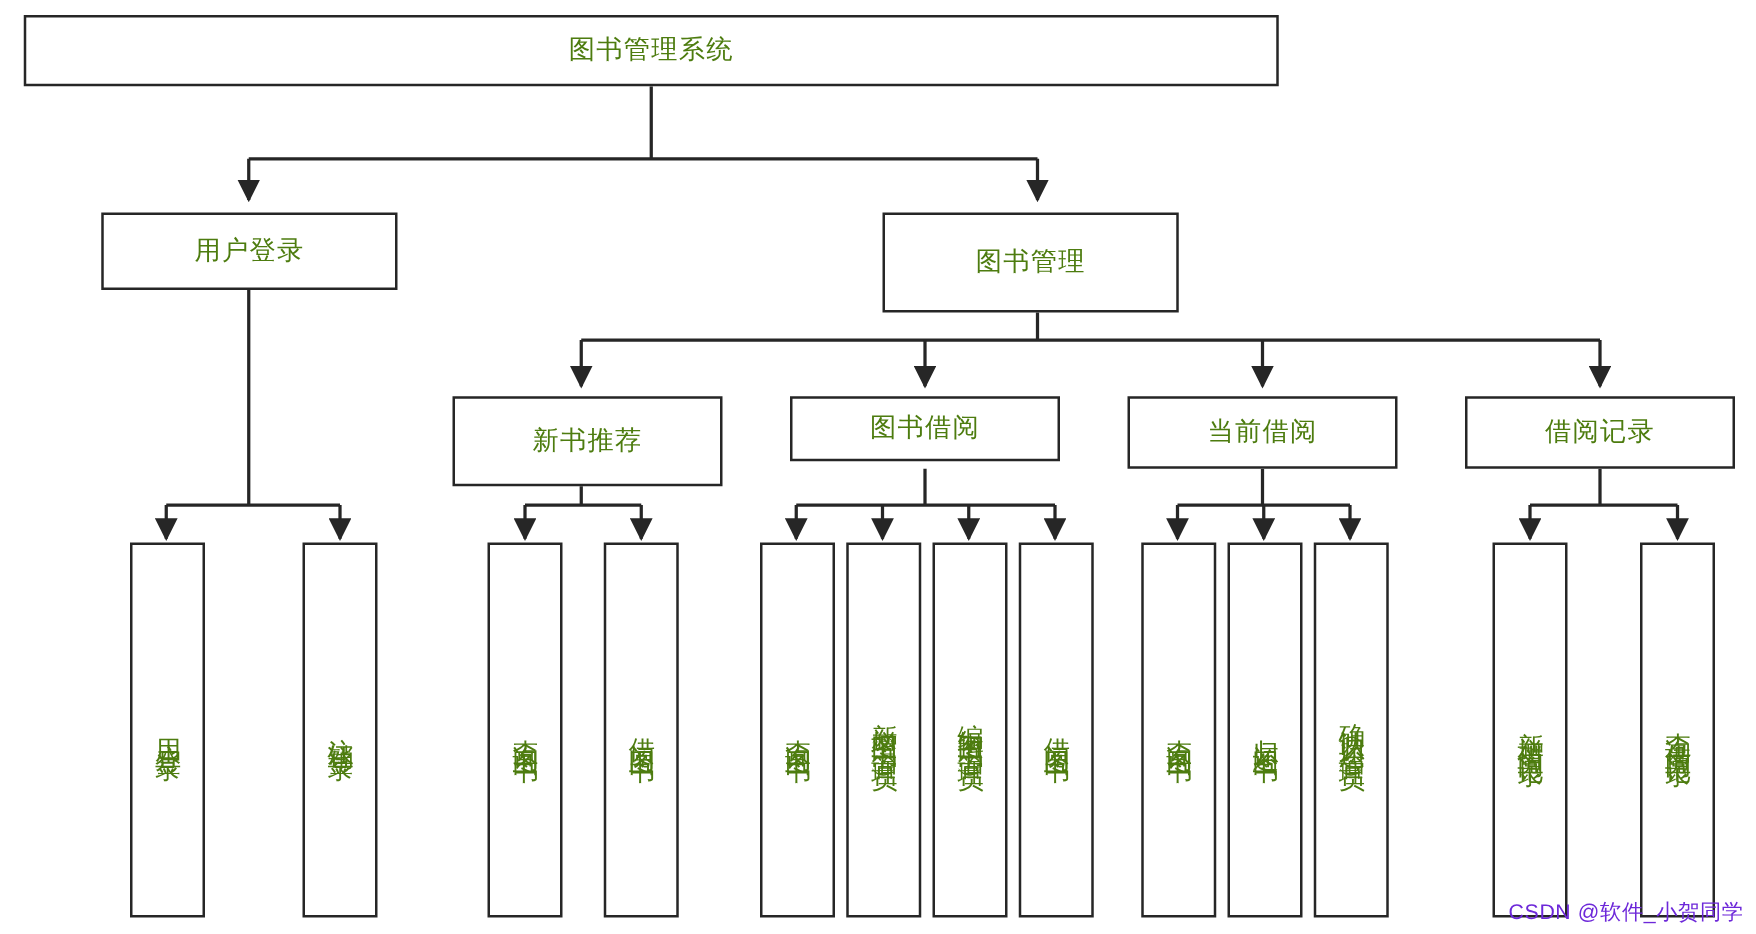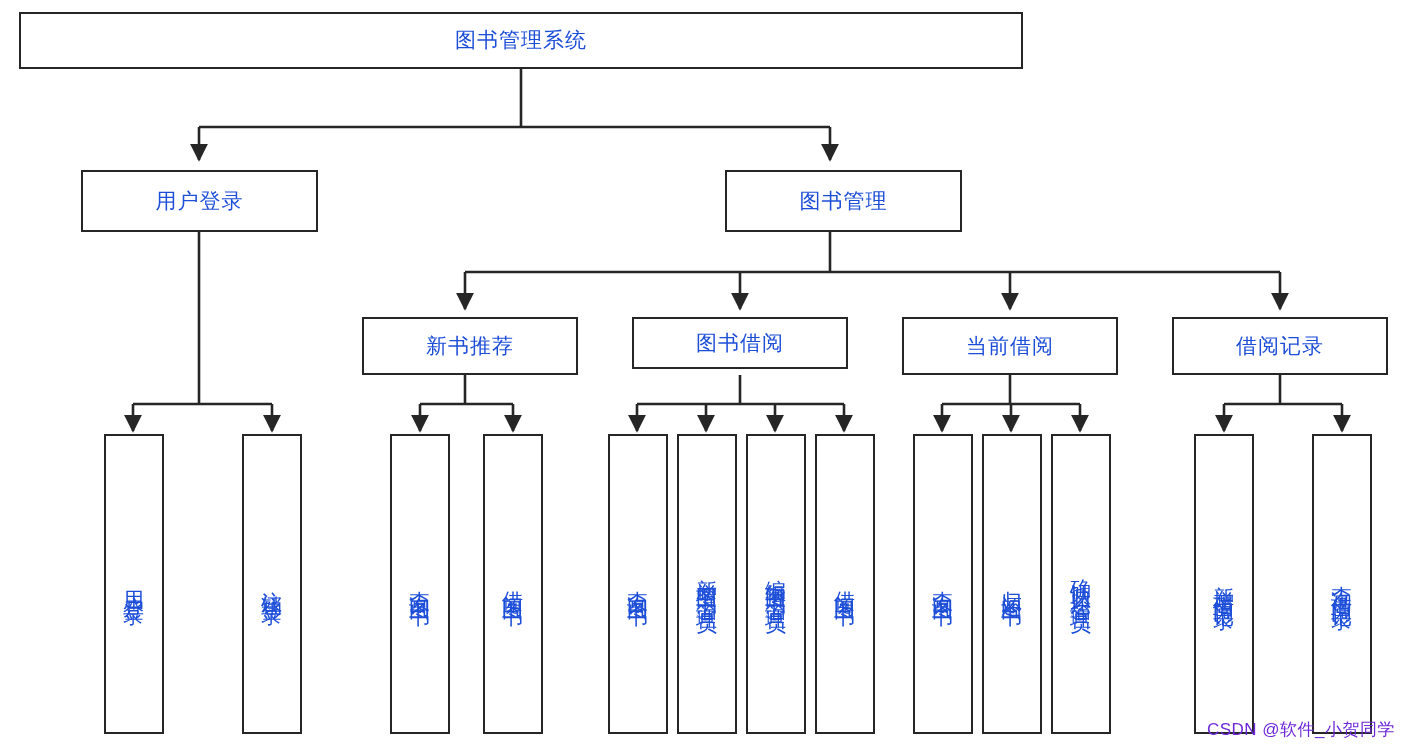--- a/index.html
+++ b/index.html
@@ -26,21 +26,21 @@
     pointer-events: none;
   }
   .node {
     position: absolute;
     box-sizing: border-box;
     background: #ffffff;
     border: 2px solid #262626;
     display: flex;
     align-items: center;
     justify-content: center;
-    color: #1d4ed8;
+    color: #4d7c0f;
   }
   .node .label {
     display: block;
     text-align: center;
     line-height: 1.18;
     white-space: nowrap;
   }
   
   .node.h .label {
     font-size: 21px;
@@ -125,25 +125,25 @@
     </g>
   </svg>
 
   <div class="node h" style="left:19px; top:12px; width:1004px; height:57px;">
     <span class="label">图书管理系统</span>
   </div>
 
   <div class="node h" style="left:81px; top:170px; width:237px; height:62px;">
     <span class="label">用户登录</span>
   </div>
-  <div class="node h" style="left:725px; top:170px; width:237px; height:62px;">
+  <div class="node h" style="left:706px; top:170px; width:237px; height:80px;">
     <span class="label">图书管理</span>
   </div>
 
-  <div class="node h" style="left:362px; top:317px; width:216px; height:58px;">
+  <div class="node h" style="left:362px; top:317px; width:216px; height:72px;">
     <span class="label">新书推荐</span>
   </div>
   <div class="node h" style="left:632px; top:317px; width:216px; height:52px;">
     <span class="label">图书借阅</span>
   </div>
   <div class="node h" style="left:902px; top:317px; width:216px; height:58px;">
     <span class="label">当前借阅</span>
   </div>
   <div class="node h" style="left:1172px; top:317px; width:216px; height:58px;">
     <span class="label">借阅记录</span>

